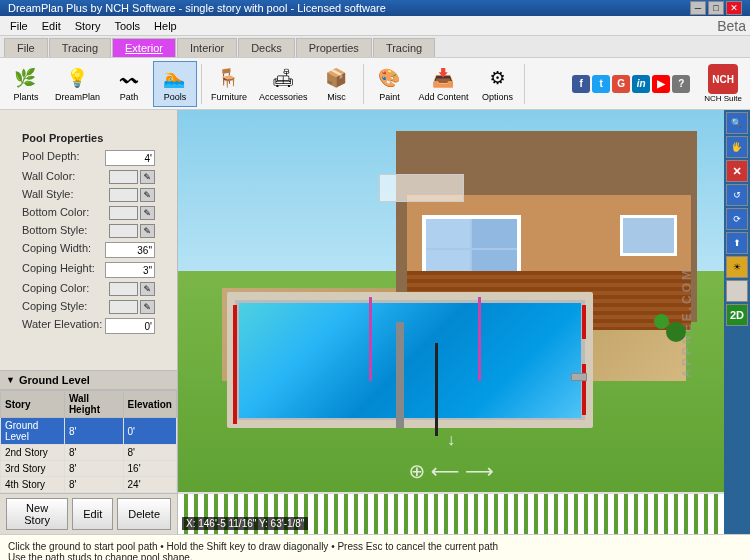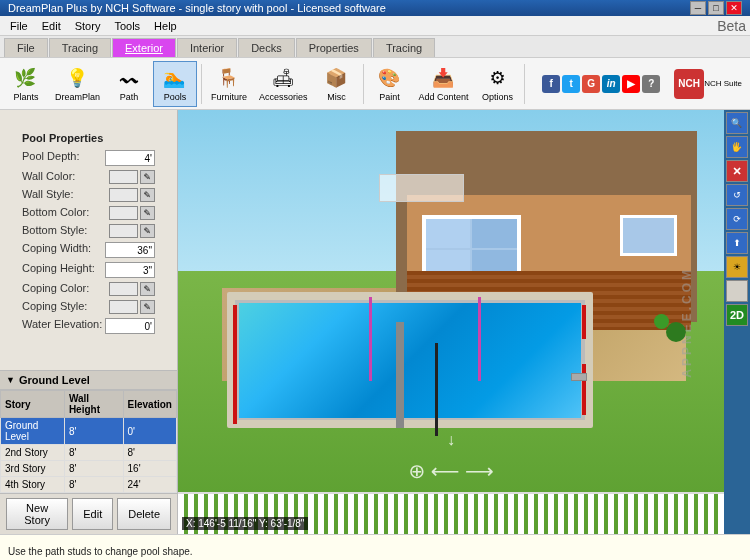--- a/index.html
+++ b/index.html
@@ -25,21 +25,21 @@
     .toolbar-btn { display: flex; flex-direction: column; align-items: center; padding: 2px 4px; cursor: pointer; min-width: 44px; height: 46px; justify-content: center; border: 1px solid transparent; font-size: 9px; gap: 2px; }
     .toolbar-btn.active { background: #c8dff5; border: 1px solid #5590cc; }
     .toolbar-icon { width: 24px; height: 24px; display: flex; align-items: center; justify-content: center; font-size: 18px; }
     .toolbar-sep { width: 1px; height: 40px; background: #ccc; margin: 0 2px; }
     
     
     #social-icons { margin-left: auto; display: flex; align-items: center; gap: 2px; padding-right: 4px; }
     .social-icon { width: 18px; height: 18px; border-radius: 3px; display: flex; align-items: center; justify-content: center; font-size: 10px; color: white; font-weight: bold; cursor: pointer; }
     
     
-    #nch-suite { display: flex; flex-direction: row; align-items: center; font-size: 9px; cursor: pointer; padding: 2px 4px; }
+    #nch-suite { display: flex; flex-direction: column; align-items: center; font-size: 9px; cursor: pointer; padding: 2px 4px; }
     
     
     #main { display: flex; height: calc(560px - 22px - 20px - 22px - 52px - 20px); }
     
     
     #left-panel { width: 178px; background: #e8e4dc; border-right: 1px solid #bbb; display: flex; flex-direction: column; }
     
     
     #pool-props { padding: 22px; flex: 1; }
     #pool-props-title { font-weight: bold; font-size: 11px; margin-bottom: 6px; color: #222; }
@@ -358,14 +358,15 @@
     <div class="right-btn blue" style="font-size:9px;">⟳</div>
     <div class="right-btn blue" style="font-size:9px;">⬆</div>
     <div class="right-btn yellow" style="font-size:9px;">☀</div>
     <div class="right-btn"></div>
     <div class="right-btn btn-2d">2D</div>
   </div>
 
 </div>
 
 <div id="infobar">
+  <div>Click the ground to start pool path • Hold the Shift key to draw diagonally • Press Esc to cancel the current path</div>
   <div>Use the path studs to change pool shape.</div>
 </div>
 
 </body></html>

